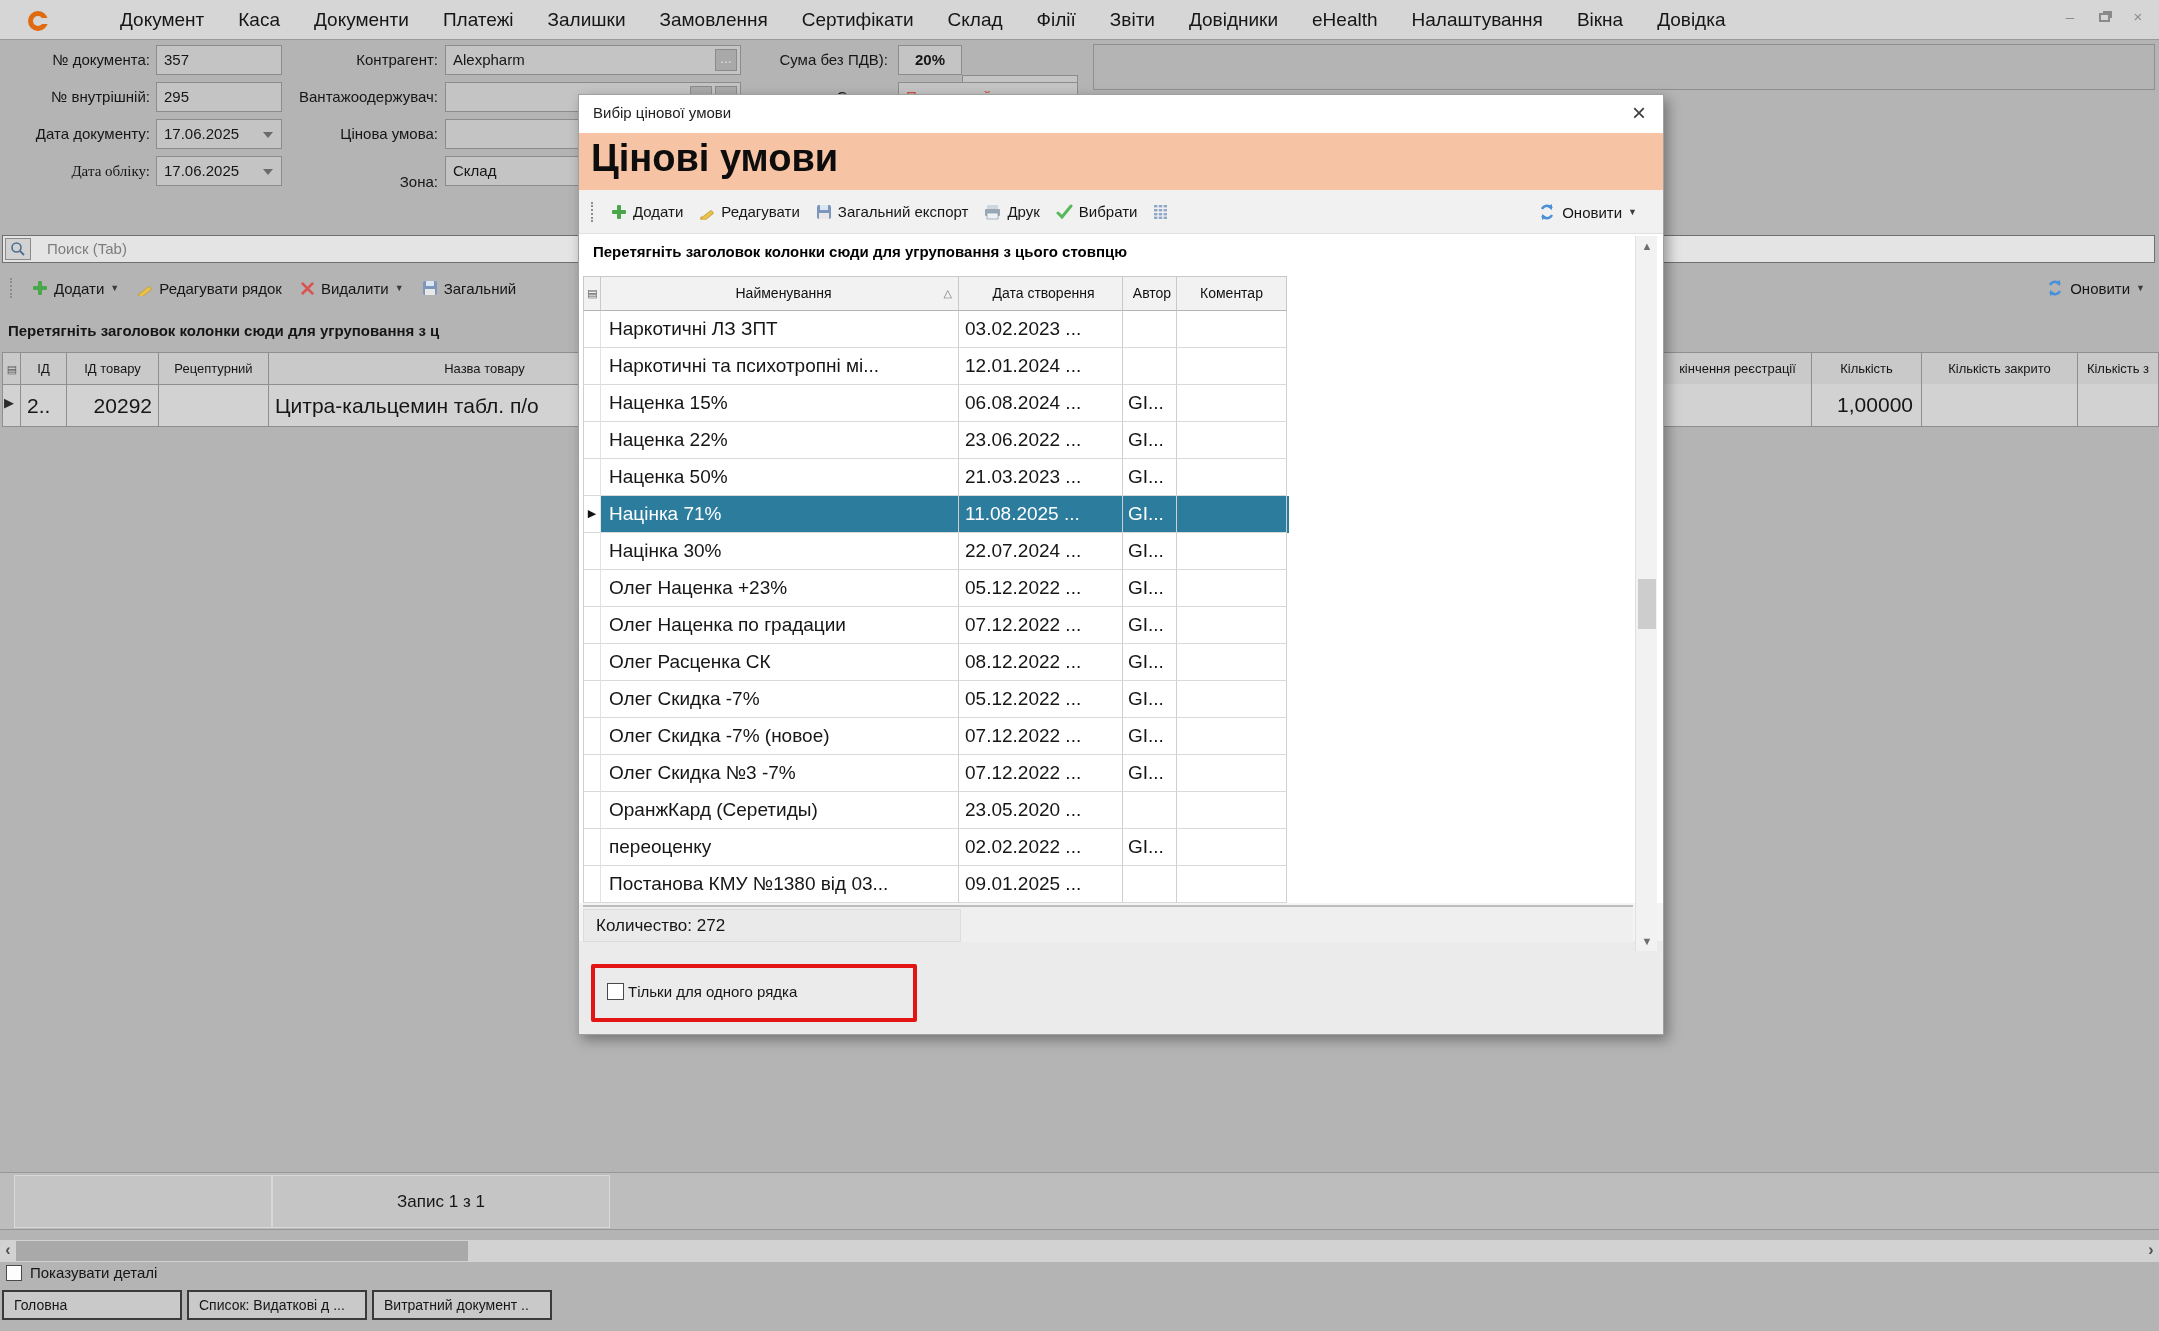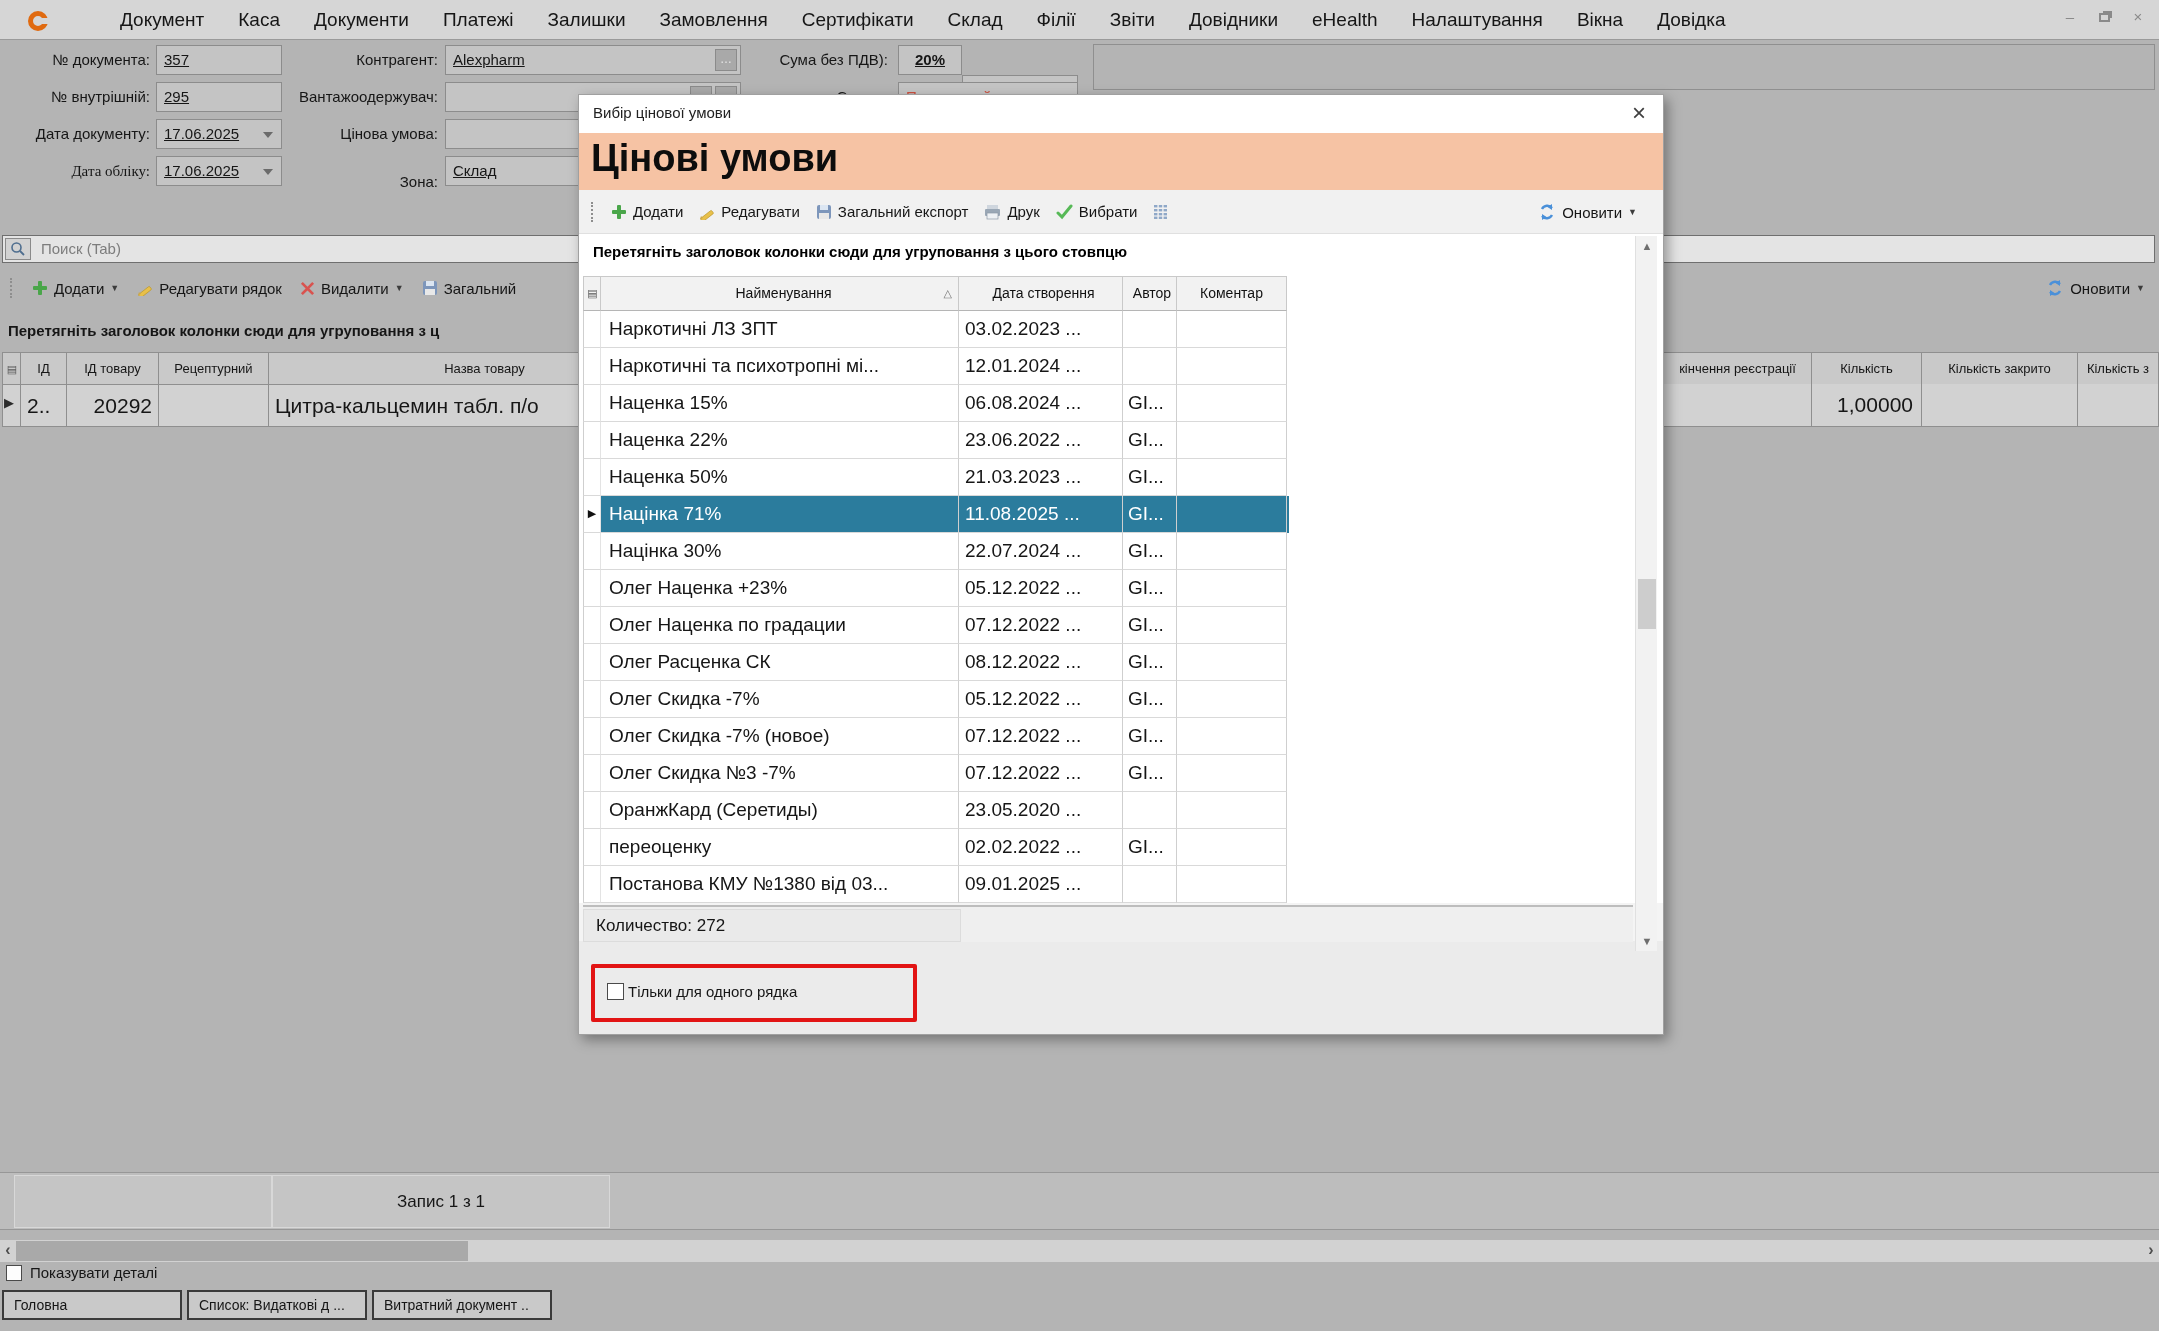--- a/index.html
+++ b/index.html
@@ -12,33 +12,33 @@
   .appicon { position:absolute; left:28px; top:11px; width:20px; height:20px; border:5px solid #e06a10; border-radius:50%; }
   .appicon::after { content:""; position:absolute; right:-6px; top:2px; width:7px; height:6px; background:#d6d6d6; }
   .menu-items { display:flex; gap:34px; padding-left:72px; font-size:19px;margin-left:48px; }
   .menu-items span { cursor:default; }
   .wincontrols { position:absolute; right:12px; top:8px; display:flex; gap:16px; align-items:center; color:#8a8a8a; font-size:15px; }
   .winbtn { width:18px; text-align:center; }
   .restore-glyph { display:inline-block; width:11px; height:9px; border:2px solid #8a8a8a; box-shadow:3px -3px 0 -1px #8a8a8a; margin-top:4px; }
 
   
   .flabel { position:absolute; font-size:15px; text-align:right; height:30px; line-height:30px; }
-  .ffield { position:absolute; height:30px; background:#c4c4c4; border:1px solid #8c8c8c; font-size:15px; line-height:28px; padding-left:7px;text-decoration:underline; }
+  .ffield { position:absolute; height:30px; background:#c4c4c4; border:1px solid #8c8c8c; font-size:15px; line-height:28px; padding-left:7px; }
   .ffield.bold { font-weight:bold; }
   .ffield.right { text-align:right; padding-right:8px; padding-left:0; }
   .ffield.center { text-align:center; padding-left:0; }
   .chev { position:absolute; right:8px; top:12px; width:0; height:0; border-left:5px solid transparent; border-right:5px solid transparent; border-top:6px solid #6b6b6b; }
   .mini-btn { position:absolute; top:3px; width:22px; height:22px; background:#a9a9a9; border:1px solid #8b8b8b; color:#e8e8e8; font-size:12px; text-align:center; line-height:18px; }
   .status-value { color:#cc5140; }
   .tr-panel { position:absolute; left:1093px; top:44px; width:1062px; height:46px; border:1px solid #8f8f8f; }
 
   
   .searchbar { position:absolute; left:2px; top:235px; width:2153px; height:28px; background:#e4e4e4; border:1px solid #6f6f6f; }
   .mag-btn { position:absolute; left:2px; top:2px; width:26px; height:22px; background:#d2d2d2; border:1px solid #8a8a8a; }
-  .search-ph { position:absolute; left:38px; top:4px; font-size:15px; color:#7d7d7d; }
+  .search-ph { position:absolute; left:44px; top:4px; font-size:15px; color:#7d7d7d; }
 
   
   .mtoolbar { position:absolute; left:0; top:272px; width:2159px; height:32px; display:flex; align-items:center; gap:18px; padding-left:10px; font-size:15px; }
   .grip { width:4px; height:20px; border-left:2px dotted #8e8e8e; }
   .titem { display:flex; align-items:center; gap:6px; cursor:default; }
   .ddn { font-size:11px; color:#3c3c3c; }
   .refresh-right { position:absolute; right:14px; top:0; height:32px; display:flex; align-items:center; gap:6px; font-size:15px; }
 
   .mhint { position:absolute; left:8px; top:322px; font-size:15px; font-weight:bold; }
 

